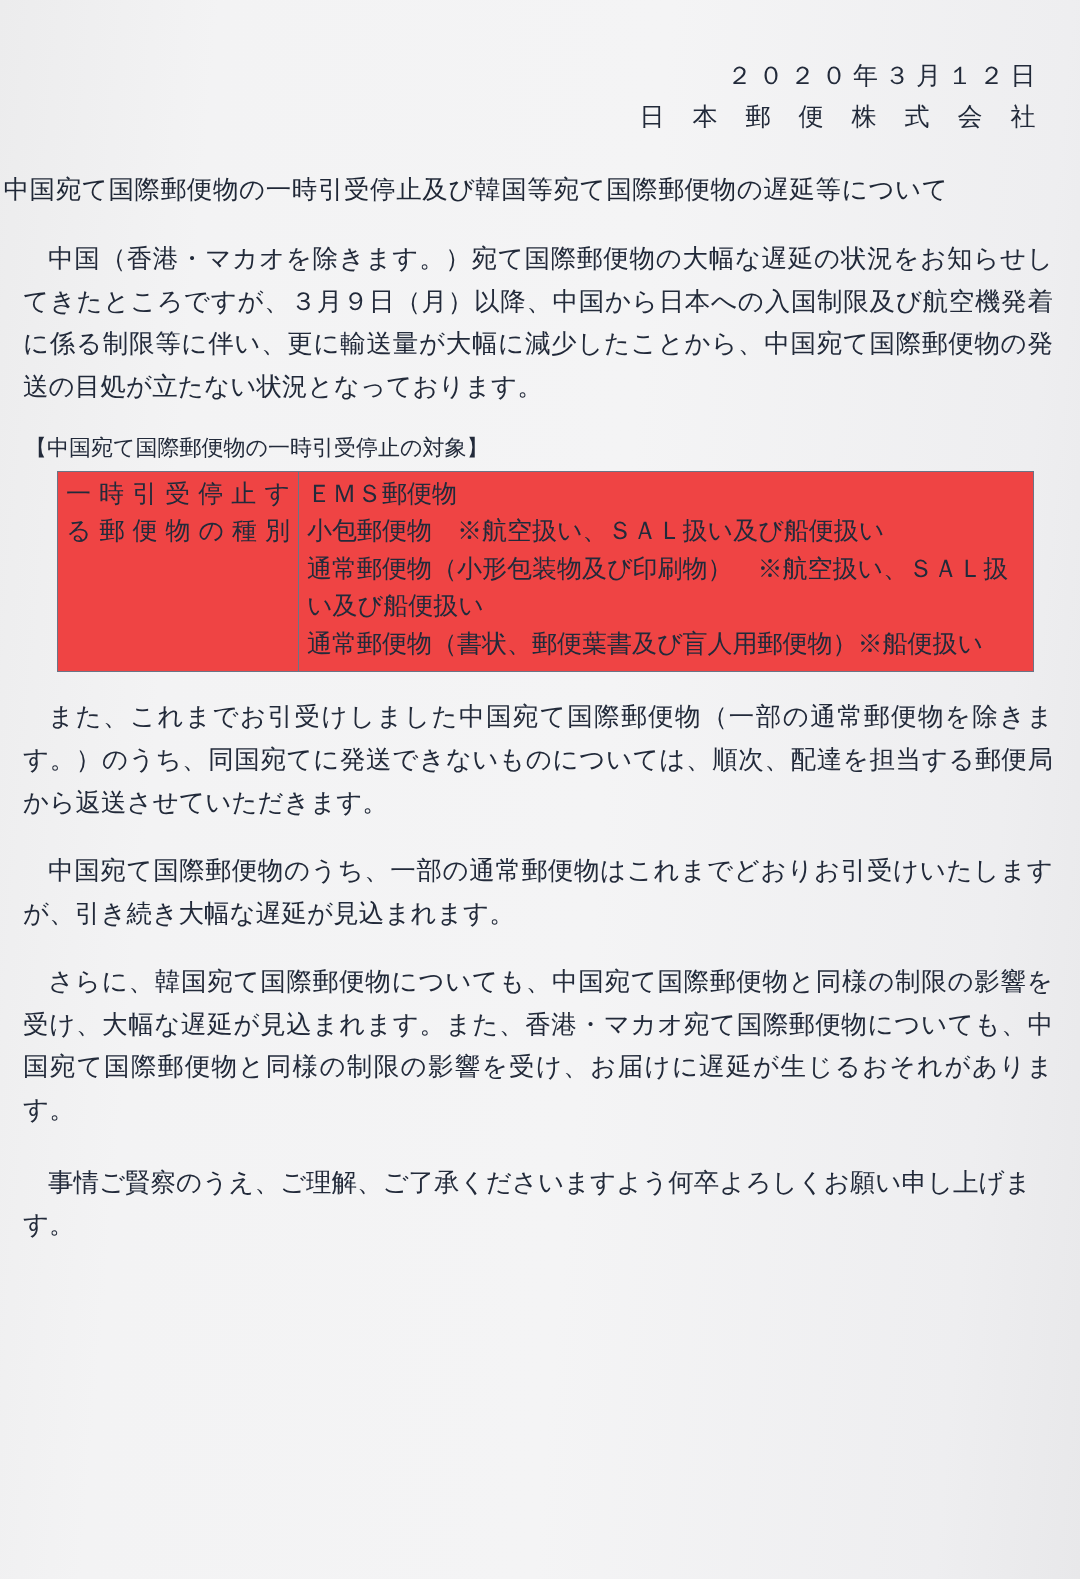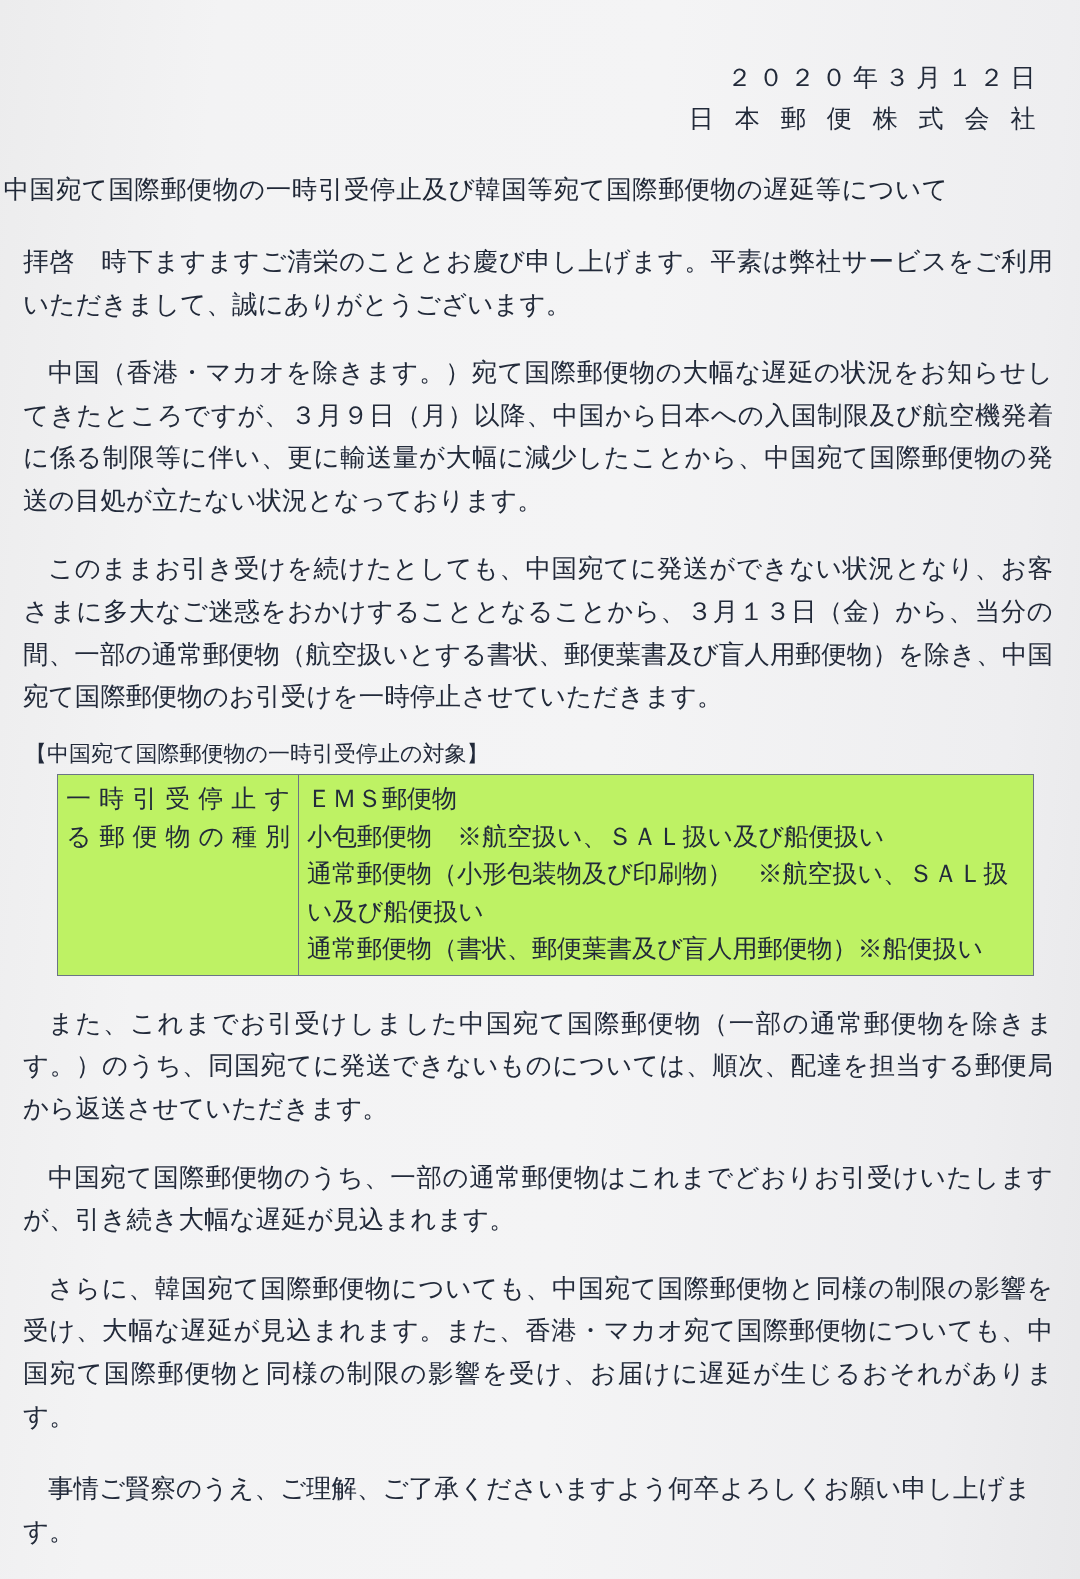--- a/index.html
+++ b/index.html
@@ -19,20 +19,21 @@
   .paper {
     position: absolute;
     inset: 0;
     background:
       linear-gradient(95deg, #ececed 0%, #f3f3f4 18%, #f4f4f5 55%, #eeeef0 88%, #e8e8ea 100%);
   }
   .sheet {
     position: absolute;
     inset: 0;
     padding: 3px;
+    font-family: Liberation Mono, monospace;
   }
 
   .header-block {
     position: absolute;
     top: 58px;
     right: 38px;
     text-align: right;
     line-height: 1.62;
   }
   .header-line {
@@ -79,21 +80,21 @@
     line-height: 1.3;
     color: #222a3a;
     white-space: nowrap;
   }
 
   table.notice-table {
     border-collapse: collapse;
     width: 974px;
     margin: 6px 0 26px 34px;
     table-layout: fixed;
-    background: #bef264;
+    background: #ef4444;
   }
   table.notice-table td {
     border: 1.5px solid #6b7486;
     vertical-align: top;
     font-size: 25px;
     line-height: 1.5;
     color: #222a3a;
     padding: 5px 8px 7px 8px;
   }
   td.cat-cell {
@@ -132,25 +133,23 @@
 
   <div class="header-block">
     <div class="header-line">２０２０年３月１２日</div>
     <div class="header-line">日 本 郵 便 株 式 会 社</div>
   </div>
 
   <div class="doc-title">中国宛て国際郵便物の一時引受停止及び韓国等宛て国際郵便物の遅延等について</div>
 
   <div class="body-area">
 
-    <p class="para">拝啓　時下ますますご清栄のこととお慶び申し上げます。平素は弊社サービスをご利用いただきまして、誠にありがとうございます。</p>
 
     <p class="para indent">中国（香港・マカオを除きます。）宛て国際郵便物の大幅な遅延の状況をお知らせしてきたところですが、３月９日（月）以降、中国から日本への入国制限及び航空機発着に係る制限等に伴い、更に輸送量が大幅に減少したことから、中国宛て国際郵便物の発送の目処が立たない状況となっております。</p>
 
-    <p class="para indent tight">このままお引き受けを続けたとしても、中国宛てに発送ができない状況となり、お客さまに多大なご迷惑をおかけすることとなることから、３月１３日（金）から、当分の間、一部の通常郵便物（航空扱いとする書状、郵便葉書及び盲人用郵便物）を除き、中国宛て国際郵便物のお引受けを一時停止させていただきます。</p>
 
     <div class="table-caption">【中国宛て国際郵便物の一時引受停止の対象】</div>
 
     <table class="notice-table">
       <tbody>
         <tr class="row-stop">
           <td class="cat-cell">
             <span class="cat-line">一時引受停止す</span>
             <span class="cat-line">る郵便物の種別</span>
           </td>

